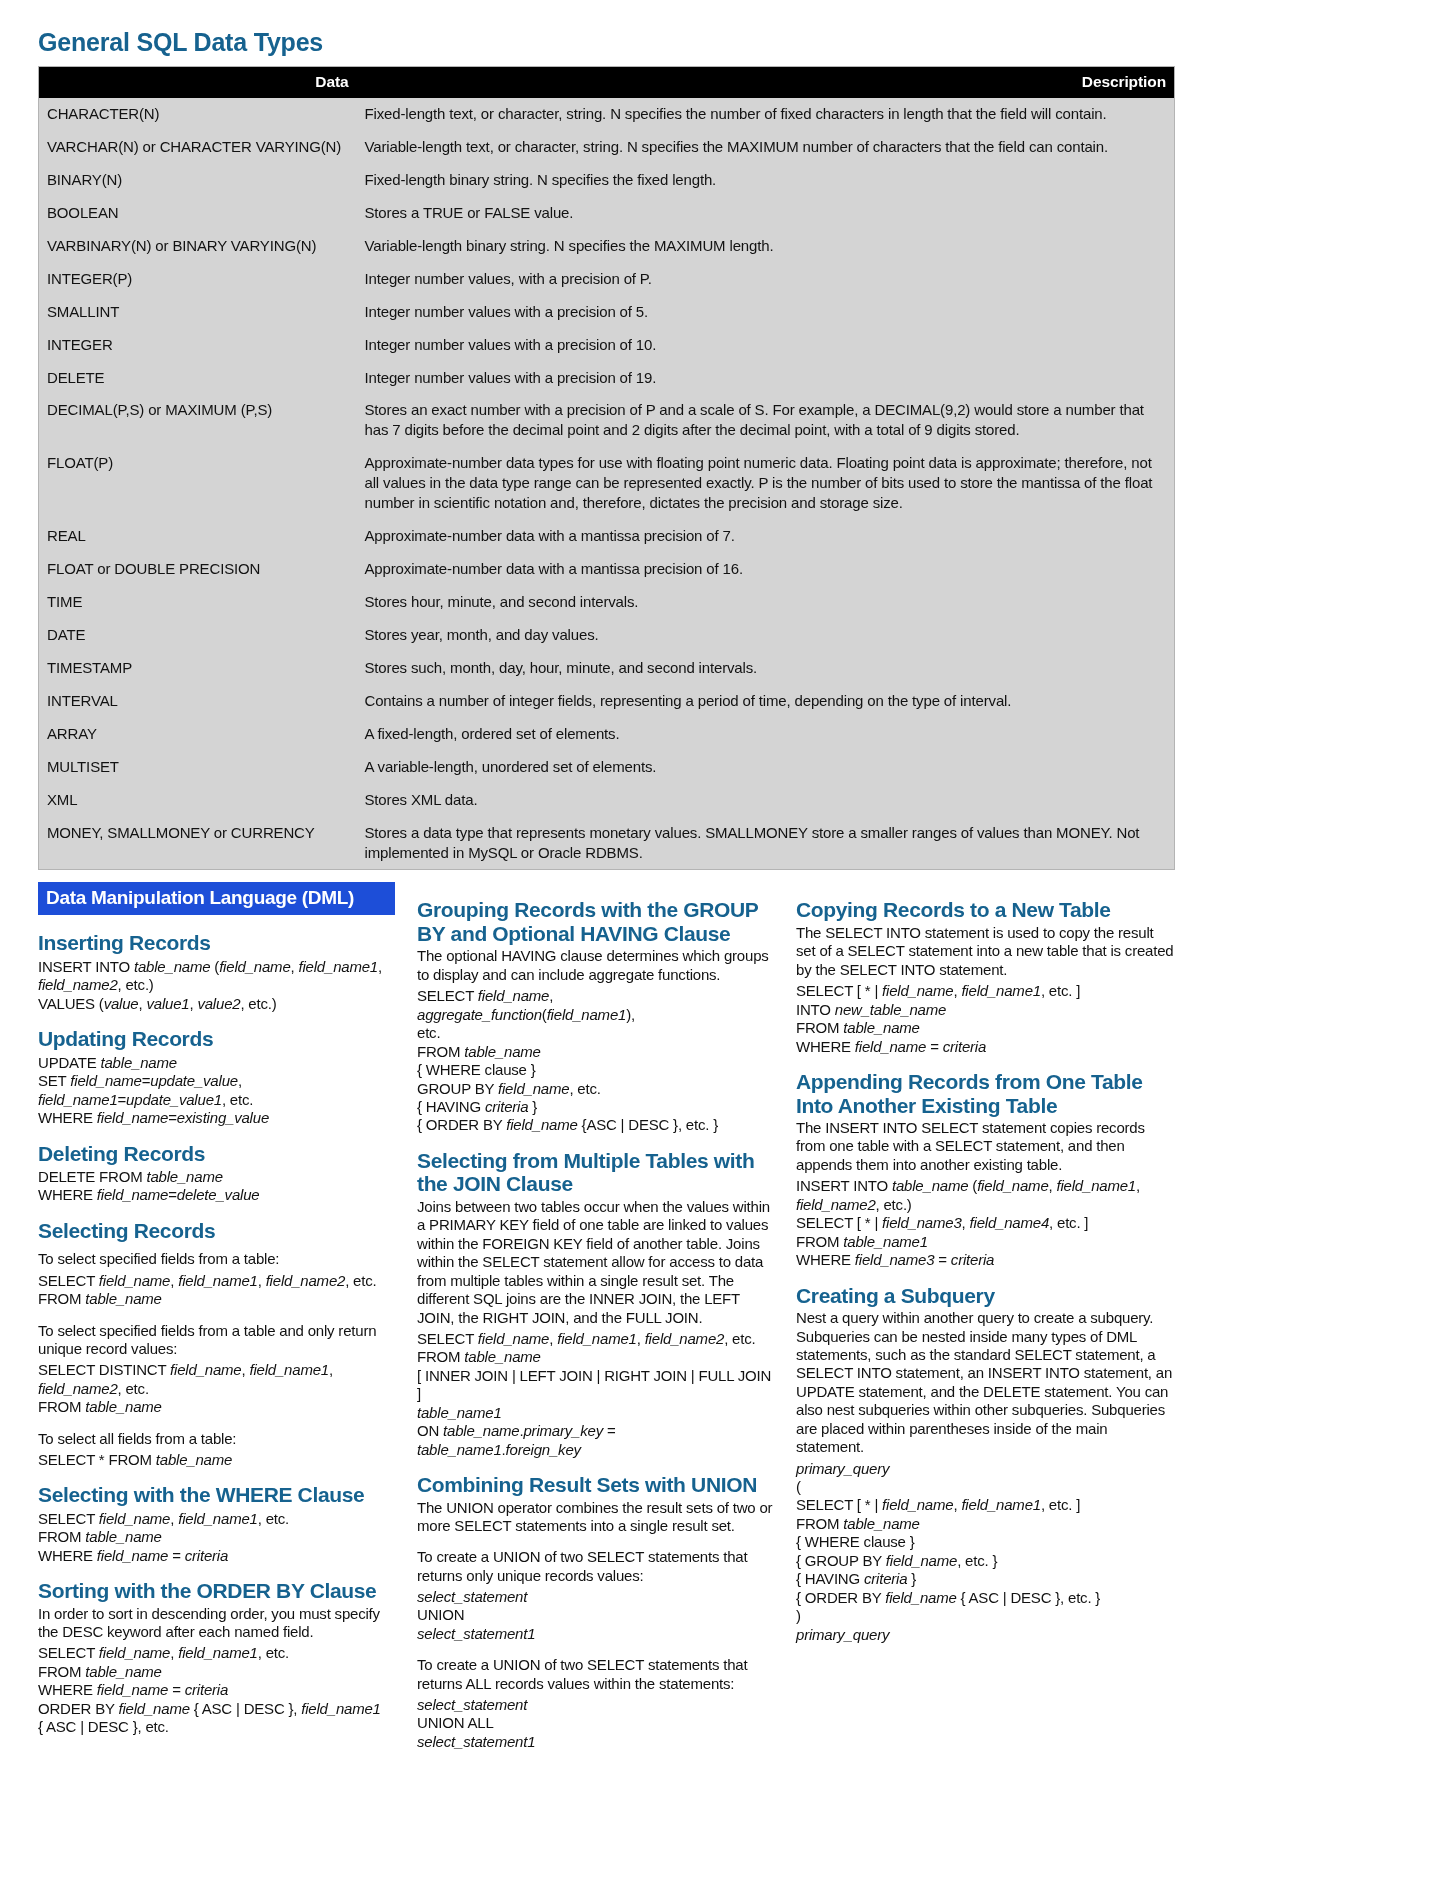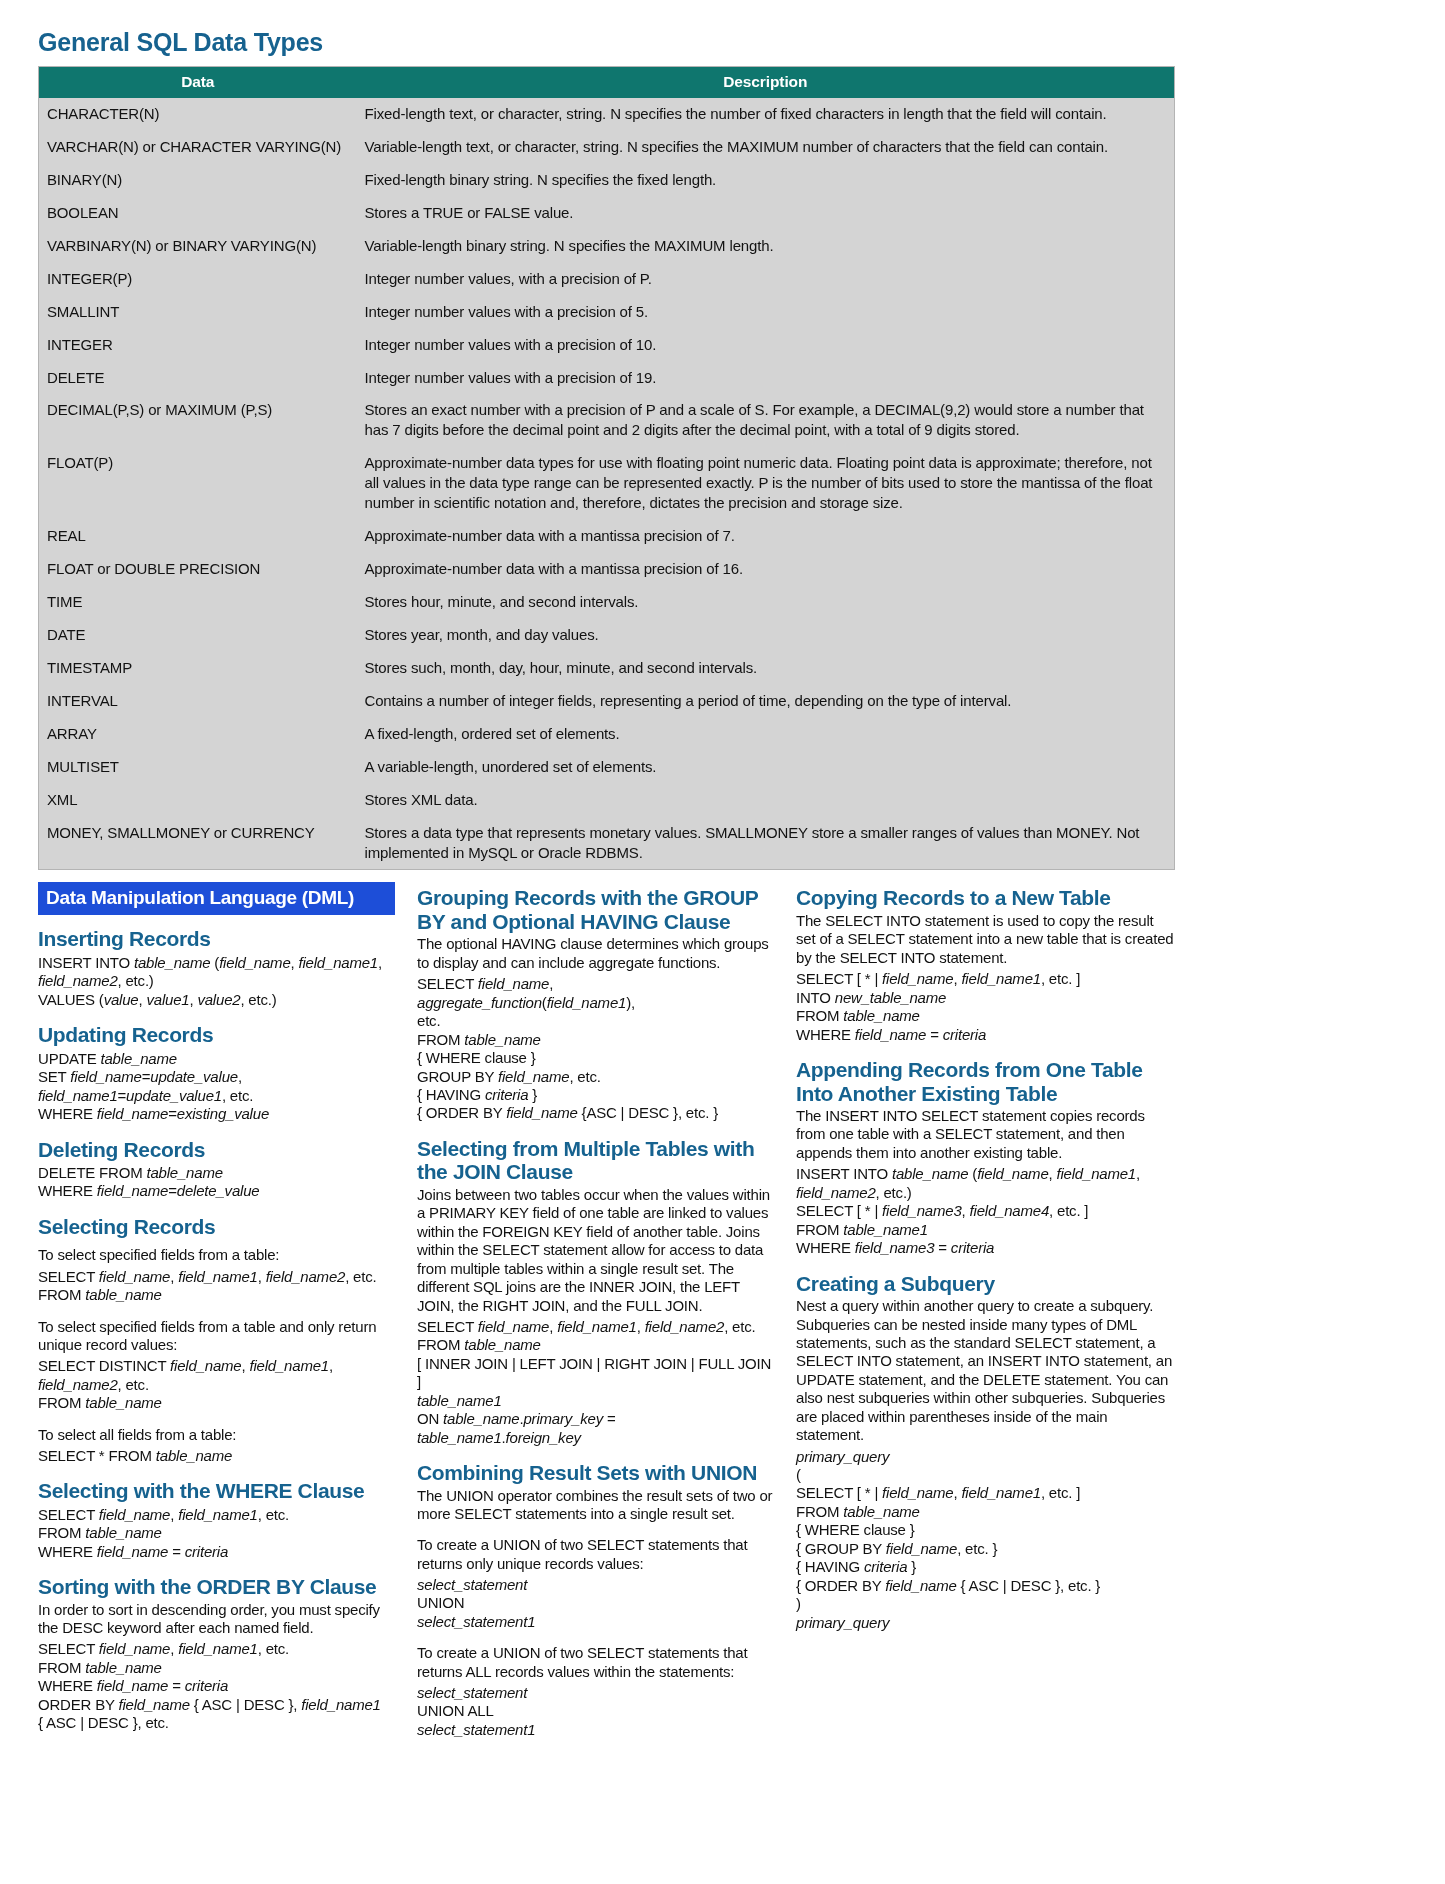--- a/index.html
+++ b/index.html
@@ -29,23 +29,23 @@
   }
   
   .dt-table {
     width: 1137px;
     border-collapse: collapse;
     background: #d4d4d4;
     border: 1px solid #b4b4b4;
     table-layout: fixed;
   }
   .dt-table th {
-    background: #0f766e;
+    background: #000000;
     color: #ffffff;
-    text-align: center;
+    text-align: right;
     font-size: 15.5px;
     font-weight: bold;
     padding: 6px 8px 7px 8px;
     letter-spacing: -0.1px;
   }
   .dt-table td {
     font-size: 15px;
     padding: 6px 8px 7px 8px;
     vertical-align: top;
     line-height: 1.33;
@@ -80,21 +80,21 @@
     display: block;
   }
   h2.sec {
     color: #16628f;
     font-size: 21px;
     font-weight: bold;
     margin: 14px 0 2px 0;
     line-height: 1.12;
     letter-spacing: -0.35px;
   }
-  h2.sec.first { margin-top: 4px; }
+  h2.sec.first { margin-top: 16px; }
   h3.subsec {
     font-size: 15px;
     font-weight: normal;
     color: #111;
     margin: 13px 0 0 0;
     line-height: 1.22;
     letter-spacing: -0.2px;
   }
   h3.subsec.tight { margin-top: 8px; }
   p.body {

